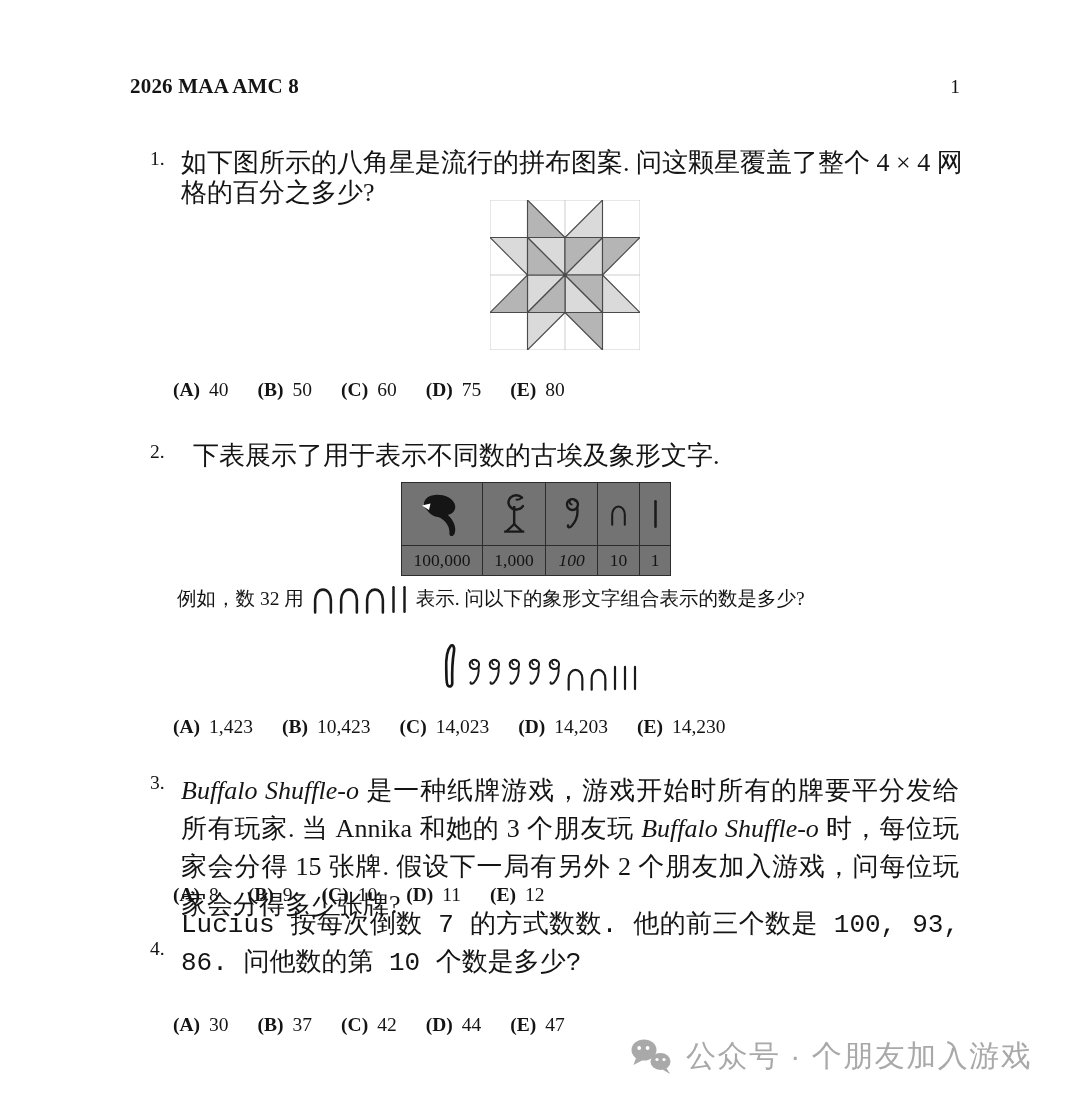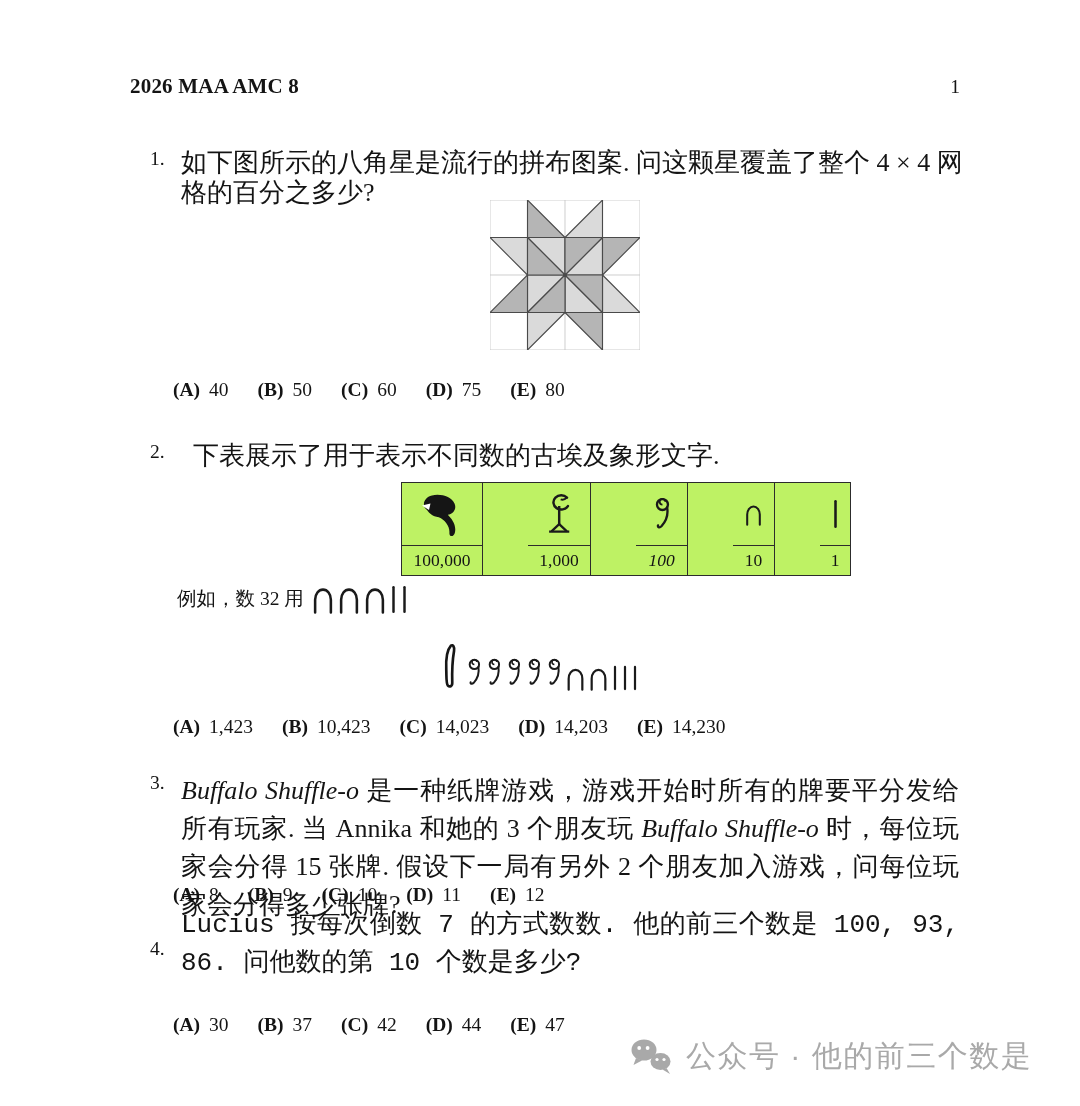--- a/index.html
+++ b/index.html
@@ -17,21 +17,21 @@
   .ptext{font-size:26px;line-height:38px;}
   .pblock{width:778px;text-align:justify;}
   .it{font-style:italic;}
   
   .choices{display:flex;gap:29px;font-size:19.5px;white-space:nowrap;}
   .choice{display:inline-flex;}
   .chl{font-weight:bold;margin-right:9px;}
   
   #star-svg{display:block;}
   
-  .htable{display:flex;border:1.6px solid #2c2c2c;background:#bef264;gap:45px;}
+  .htable{display:flex;border:1.6px solid #2c2c2c;background:#737373;}
   .hcol{display:flex;flex-direction:column;border-right:1.4px solid #2c2c2c;}
   .hcol:last-child{border-right:none;}
   .hglyph{height:62px;display:flex;align-items:center;justify-content:center;}
   .hval{height:29px;border-top:1.4px solid #2c2c2c;display:flex;align-items:center;justify-content:center;font-size:17.5px;}
   
   .hglyph .g-tadpole{width:52px;height:50px;}
   .hglyph .g-finger{width:22px;height:55px;}
   .hglyph .g-lotus{width:32px;height:56px;}
   .hglyph .g-coil{width:24px;height:36px;}
   .hglyph .g-arch{width:27px;height:24px;}
@@ -205,20 +205,21 @@
       <svg class="g g-arch">
         <use href="#sym-arch" width="100%" height="100%"></use>
       </svg>
       <svg class="g g-stroke">
         <use href="#sym-stroke" width="100%" height="100%"></use>
       </svg>
       <svg class="g g-stroke">
         <use href="#sym-stroke" width="100%" height="100%"></use>
       </svg>
     </span>
+  <span class="txt">表示. 问以下的象形文字组合表示的数是多少?</span>
 </div>
 
 <div class="abs combo">
     <svg class="g g-finger">
       <use href="#sym-finger" width="100%" height="100%"></use>
     </svg>
     <svg class="g g-coil">
       <use href="#sym-coil" width="100%" height="100%"></use>
     </svg>
     <svg class="g g-coil">
@@ -327,14 +328,14 @@
   <svg width="44" height="40" viewBox="0 0 44 40">
     <ellipse cx="14" cy="13" rx="12.5" ry="10.5" fill="#a9a9a9"></ellipse>
     <polygon points="6,21 3.5,28 12,23.5" fill="#a9a9a9"></polygon>
     <circle cx="9.2" cy="11" r="1.9" fill="#ffffff"></circle>
     <circle cx="17.6" cy="11" r="1.9" fill="#ffffff"></circle>
     <ellipse cx="30.5" cy="24.5" rx="10" ry="8.5" fill="#a9a9a9"></ellipse>
     <polygon points="36.5,31 40,37 32.5,32.5" fill="#a9a9a9"></polygon>
     <circle cx="27" cy="22.5" r="1.6" fill="#ffffff"></circle>
     <circle cx="34" cy="22.5" r="1.6" fill="#ffffff"></circle>
   </svg>
-  <span>公众号 · 他的前三个数是</span>
+  <span>公众号 · 个朋友加入游戏</span>
 </div>
 
 </body></html>

